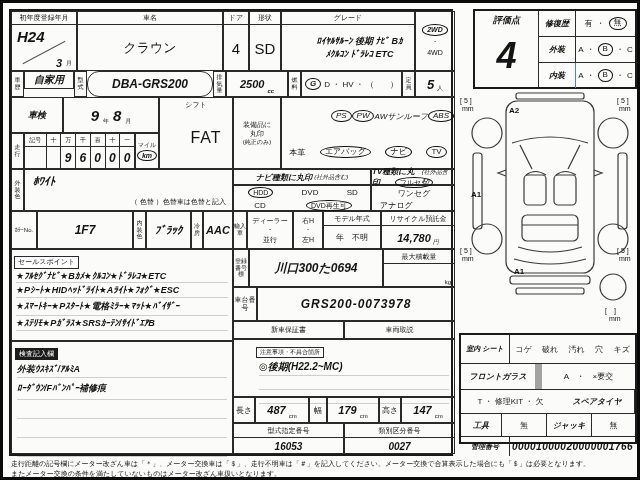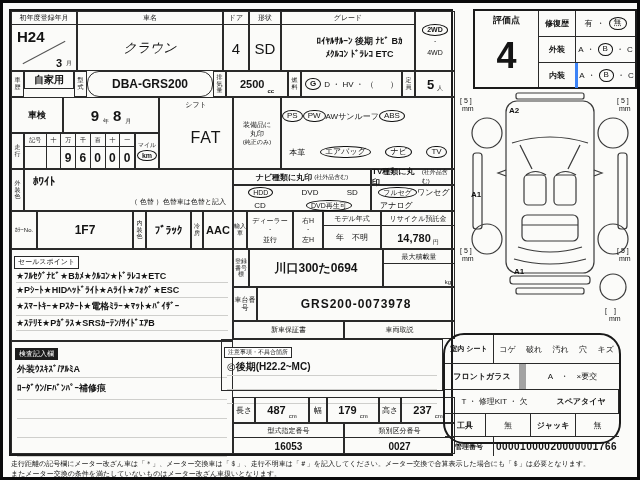--- a/index.html
+++ b/index.html
@@ -6,21 +6,21 @@
   .page{position:relative;width:640px;height:480px;background:#fbfbf9;border:3px solid #0a0a0a;box-sizing:border-box;overflow:hidden;
         font-family:"Liberation Sans","DejaVu Sans",sans-serif;color:#141414;}
   .a{position:absolute;box-sizing:border-box;}
   .b{border:1px solid #2a2a2a;}
   .b2{border:2px solid #1a1a1a;}
   .c{display:flex;align-items:center;justify-content:center;}
   .col{flex-direction:column;}
   .t6{font-size:6px;}.t7{font-size:7px;}.t8{font-size:8px;}.t9{font-size:9px;}
   .t10{font-size:10px;}.t11{font-size:11px;}.t12{font-size:12px;}.t13{font-size:13px;}
   .t15{font-size:15px;}.t16{font-size:16px;}
-  .bd{font-weight:bold;}
+  .bd{font-weight:bold;font-style:italic;}
   .vt{word-break:break-all;line-height:1.12;text-align:center;}
   .lblstrip{border-bottom:1px solid #2a2a2a;display:flex;align-items:center;justify-content:center;}
   .circ{display:inline-block;border:1.4px solid #111;border-radius:50%;padding:0px 4px;line-height:1.35;}
   .tab{display:inline-block;border:1px solid #2a2a2a;font-size:7px;padding:0 3px;line-height:1.5;background:#fff;}
   .tabd{display:inline-block;background:#1c1c1c;color:#fff;font-size:7px;padding:1px 4px;line-height:1.4;}
   .rule{border-bottom:1px solid #cfcfcc;}
   .flexrow{display:flex;}
   svg text{font-family:"Liberation Sans","DejaVu Sans",sans-serif;}
 </style>
 </head>
@@ -34,21 +34,21 @@
       <div class="lblstrip t7" style="height:12px;">初年度登録年月</div>
       <div class="a" style="left:0;top:12px;width:66px;height:48px;">
         <span class="a t15 bd" style="left:5px;top:4px;">H24</span>
         <div class="a" style="left:8px;top:28px;width:48px;border-top:1px solid #555;transform:rotate(-28deg);"></div>
         <span class="a t11 bd" style="right:16px;bottom:3px;">3</span>
         <span class="a t6" style="right:6px;bottom:4px;">月</span>
       </div>
     </div>
     <div class="a b" style="left:66px;top:0;width:146px;height:60px;">
       <div class="lblstrip t7" style="height:12px;">車名</div>
-      <div class="c t13" style="height:46px;font-style:italic;">クラウン</div>
+      <div class="c t13" style="height:46px;">クラウン</div>
     </div>
     <div class="a b" style="left:212px;top:0;width:26px;height:60px;">
       <div class="lblstrip t7" style="height:12px;">ドア</div>
       <div class="c t15" style="height:46px;">4</div>
     </div>
     <div class="a b" style="left:238px;top:0;width:32px;height:60px;">
       <div class="lblstrip t7" style="height:12px;">形状</div>
       <div class="c t15" style="height:46px;">SD</div>
     </div>
     <div class="a b" style="left:270px;top:0;width:134px;height:60px;">
@@ -151,21 +151,21 @@
       <div class="rule" style="margin:0 5px;height:18px;"></div>
       <div class="rule" style="margin:0 5px;height:18px;"></div>
     </div>
 
     <div class="a b c col t7" style="left:222px;top:86px;width:48px;height:72px;line-height:1.35;">
       <span>装備品に</span>
       <span>丸印</span>
       <span class="t6">(純正のみ)</span>
     </div>
     <div class="a b" style="left:270px;top:86px;width:174px;height:72px;">
-      <div class="c t8" style="height:36px;justify-content:flex-start;">
+      <div class="c t8" style="height:36px;justify-content:flex-end;font-style:italic;">
         <span class="circ">PS</span>
         <span class="circ">PW</span>
         <span>AW</span>
         <span>サンルーフ</span>
         <span class="circ">ABS</span>
       </div>
       <div class="c t8" style="height:36px;justify-content:space-around;">
         <span>本革</span>
         <span class="circ">エアバッグ</span>
         <span class="circ">ナビ</span>
@@ -187,21 +187,21 @@
         <span class="circ t7">HDD</span>
         <span>DVD</span>
         <span>SD</span>
       </div>
       <div class="a c t8" style="left:0;top:13px;width:138px;height:13px;justify-content:space-around;">
         <span>CD</span>
         <span class="circ t7">DVD再生可</span>
       </div>
     </div>
     <div class="a b" style="left:360px;top:174px;width:84px;height:26px;">
-      <div class="a c t8" style="left:0;top:0;width:84px;height:13px;justify-content:center;">
+      <div class="a c t8" style="left:0;top:0;width:84px;height:13px;justify-content:flex-end;flex-direction:column;">
         <span class="circ t7">フルセグ</span>
         <span>ワンセグ</span>
       </div>
       <div class="a t8" style="left:8px;top:14px;">アナログ</div>
     </div>
 
     <div class="a b c t6 vt" style="left:222px;top:200px;width:14px;height:38px;">輸入車</div>
     <div class="a b c col t7" style="left:236px;top:200px;width:46px;height:38px;line-height:1.3;">
       <span>ディーラー</span>
       <span>・</span>
@@ -232,40 +232,40 @@
         <span class="a t6" style="right:3px;bottom:2px;">kg</span>
       </div>
     </div>
 
     <div class="a b c t7 vt" style="left:222px;top:276px;width:24px;height:34px;">車台番号</div>
     <div class="a b c t12 bd" style="left:246px;top:276px;width:198px;height:34px;letter-spacing:1px;">GRS200-0073978</div>
 
     <div class="a b c t7" style="left:222px;top:310px;width:111px;height:18px;">新車保証書</div>
     <div class="a b c t7" style="left:333px;top:310px;width:111px;height:18px;">車両取説</div>
 
-    <div class="a b" style="left:210px;top:328px;width:222px;height:52px;">
+    <div class="a b" style="left:222px;top:328px;width:222px;height:58px;padding-left:20px;">
       <span class="tab" style="margin:2px 0 0 2px;font-size:6px;">注意事項・不具合箇所</span>
       <div class="t10 bd rule" style="margin:1px 5px 0 5px;padding:1px 0;">◎後期(H22.2~MC)</div>
       <div class="rule" style="margin:0 5px;height:13px;"></div>
       <div class="rule" style="margin:0 5px;height:13px;"></div>
     </div>
 
     <div class="a b c t8" style="left:222px;top:386px;width:22px;height:26px;">長さ</div>
     <div class="a b c" style="left:244px;top:386px;width:54px;height:26px;gap:3px;">
       <span class="t11 bd">487</span>
       <span class="t6" style="align-self:flex-end;margin-bottom:3px;">cm</span>
     </div>
     <div class="a b c t8" style="left:298px;top:386px;width:18px;height:26px;">幅</div>
     <div class="a b c" style="left:316px;top:386px;width:52px;height:26px;gap:3px;">
       <span class="t11 bd">179</span>
       <span class="t6" style="align-self:flex-end;margin-bottom:3px;">cm</span>
     </div>
     <div class="a b c t8" style="left:368px;top:386px;width:22px;height:26px;">高さ</div>
     <div class="a b c" style="left:390px;top:386px;width:54px;height:26px;gap:3px;">
-      <span class="t11 bd">237</span>
+      <span class="t11 bd">147</span>
       <span class="t6" style="align-self:flex-end;margin-bottom:3px;">cm</span>
     </div>
 
     <div class="a b" style="left:222px;top:412px;width:111px;height:31px;">
       <div class="lblstrip t7" style="height:13px;">型式指定番号</div>
       <div class="c t10 bd" style="height:16px;">16053</div>
     </div>
     <div class="a b" style="left:333px;top:412px;width:111px;height:31px;">
       <div class="lblstrip t7" style="height:13px;">類別区分番号</div>
       <div class="c t10 bd" style="height:16px;">0027</div>
@@ -290,21 +290,21 @@
         <div class="c t8 bd" style="width:36px;border-right:1px solid #2a2a2a;">外装</div>
         <div class="c t8" style="flex:1;gap:3px;">
           <span>A</span>
           <span>・</span>
           <span class="circ">B</span>
           <span>・</span>
           <span>C</span>
         </div>
       </div>
       <div class="flexrow" style="height:25px;">
-        <div class="c t8 bd" style="width:36px;border-right:3px solid #3b82f6;">内装</div>
+        <div class="c t8 bd" style="width:36px;border-right:1px solid #3b82f6;">内装</div>
         <div class="c t8" style="flex:1;gap:3px;">
           <span>A</span>
           <span>・</span>
           <span class="circ">B</span>
           <span>・</span>
           <span>C</span>
         </div>
       </div>
     </div>
   </div>
@@ -350,21 +350,21 @@
         <text x="1" y="162">[ 5 ]</text>
         <text x="3" y="170">mm</text>
         <text x="158" y="162">[ 5 ]</text>
         <text x="160" y="170">mm</text>
         <text x="146" y="222">[　]</text>
         <text x="150" y="230">mm</text>
       </g>
     </svg>
   </div>
 
-  <div class="a b2" style="left:440px;top:330px;width:178px;height:111px;border-radius:21px;">
+  <div class="a b2" style="left:456px;top:330px;width:178px;height:111px;">
     <div class="flexrow" style="height:28px;border-bottom:1px solid #2a2a2a;">
       <div class="c t7 bd vt" style="width:40px;border-right:1px solid #2a2a2a;padding:0 4px;">室内 シート</div>
       <div class="c t8" style="flex:1;justify-content:space-around;">
         <span>コゲ</span>
         <span>破れ</span>
         <span>汚れ</span>
         <span>穴</span>
         <span>キズ</span>
       </div>
     </div>

